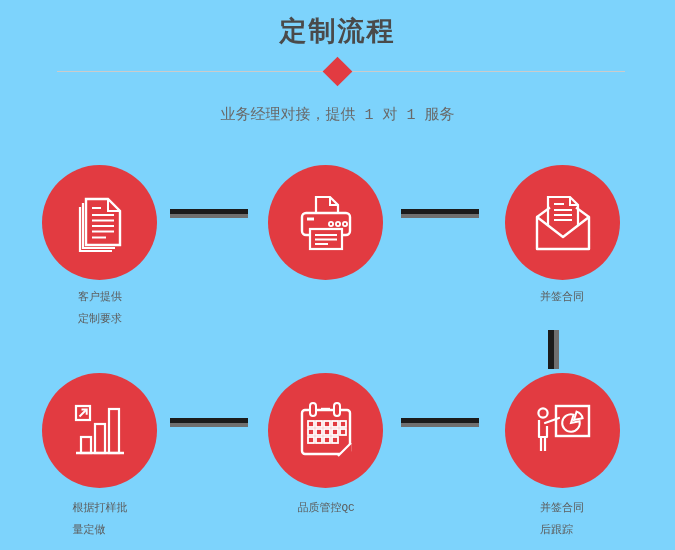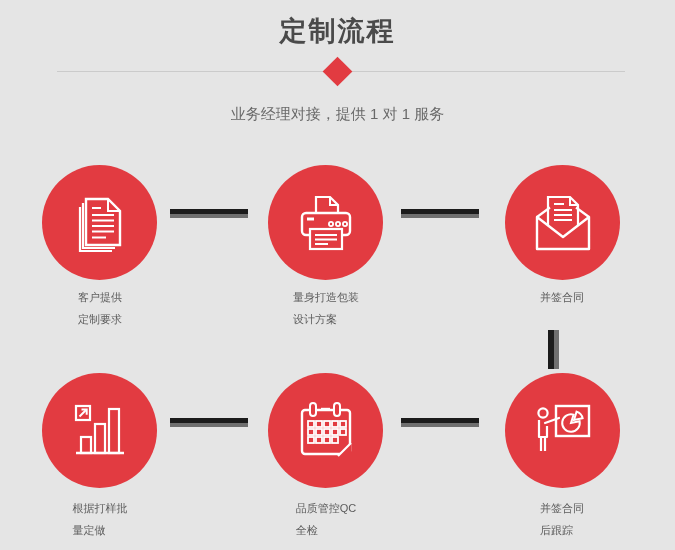--- a/index.html
+++ b/index.html
@@ -5,22 +5,22 @@
   :root{
     --red:#e23b41;
     --conn-dark:#1b1b1b;
     --conn-gray:#6f6f6f;
     --divider:#cbcbcb;
     --title-color:#4a4a4a;
     --text-color:#5c5c5c;
   }
   html,body{margin:0;padding:0;}
   .stage{
-    position:relative;width:675px;height:550px;background:#e5e5e5;overflow:hidden;
-    font-family:Liberation Sans, sans-serif;
+    position:relative;width:675px;height:550px;background:#7dd3fc;overflow:hidden;
+    font-family:Liberation Mono, monospace;
   }
   .title{
     position:absolute;top:13px;left:0;width:100%;text-align:center;
     font-size:27px;font-weight:700;color:var(--title-color);letter-spacing:2px;
   }
   .divider-line{position:absolute;top:71px;left:57px;width:568px;height:1px;background:var(--divider);}
   .diamond{position:absolute;top:61px;left:327px;width:21px;height:21px;background:var(--red);transform:rotate(45deg);}
   .subtitle{
     position:absolute;top:105px;left:0;width:100%;text-align:center;
     font-size:15px;color:#696969;
@@ -92,26 +92,20 @@
       <path d="M36,6 V14 H44" stroke-width="2"></path>
       <rect x="8" y="22" width="48" height="22" rx="4" fill="#e23b41" stroke-width="2.4"></rect>
       <path d="M13,28 H20" stroke-width="3"></path>
       <circle cx="37" cy="33" r="2.1" stroke-width="1.8"></circle>
       <circle cx="44" cy="33" r="2.1" stroke-width="1.8"></circle>
       <circle cx="51" cy="33" r="2.1" stroke-width="1.8"></circle>
       <rect x="16" y="38" width="32" height="20" fill="#e23b41" stroke-width="2.2"></rect>
       <path d="M21,44 H43 M21,48.5 H43 M21,53 H34" stroke-width="2"></path>
     </svg>
   </div>
-  <div class="step-label l-r1 l-col2">
-    <div class="lines">
-      <div>量身打造包装</div>
-      <div>设计方案</div>
-    </div>
-  </div>
 
   <div class="circle c-r1 c-col3">
     <svg class="icon-svg" width="64" height="64" viewBox="0 0 64 64" fill="none" stroke="#fff">
       <path d="M17,6 H39 L47,14 V46 H17 Z" fill="#e23b41" stroke-width="2.2"></path>
       <path d="M39,6 V14 H47" stroke-width="2"></path>
       <path d="M23,13 H33 M23,19 H41 M23,24 H41 M23,29 H41" stroke-width="2"></path>
       <path d="M6,26 L19,16.5 M58,26 L45,16.5" stroke-width="2.2"></path>
       <path d="M6,26 L32,46 L58,26 V58 H6 Z" fill="#e23b41" stroke-width="2.4" stroke-linejoin="round"></path>
     </svg>
   </div>
@@ -161,21 +155,20 @@
           <rect x="30" y="38" width="6" height="6"></rect>
           <rect x="38" y="38" width="6" height="6"></rect>
       </g>
       <path d="M44,57 L57,44 V57 Z" fill="#e23b41" stroke="none"></path>
       <path d="M44,57 L57,44" stroke-width="2.2"></path>
     </svg>
   </div>
   <div class="step-label l-r2 l-col2">
     <div class="lines">
       <div>品质管控QC</div>
-      <div>全检</div>
     </div>
   </div>
 
   <div class="circle c-r2 c-col3">
     <svg class="icon-svg" width="64" height="64" viewBox="0 0 64 64" fill="none" stroke="#fff">
       <rect x="25" y="7" width="33" height="30" stroke-width="2.4"></rect>
       <path d="M40,24 L42.6,15.6 A8.8,8.8 0 1 0 48.6,22.2 Z" stroke-width="2"></path>
       <path d="M43,21 L45.6,12.6 A8.8,8.8 0 0 1 51.6,19.2 Z" stroke-width="2"></path>
       <circle cx="12" cy="14" r="4.6" stroke-width="2.2"></circle>
       <path d="M8,21 V38 H16 V27" stroke-width="2.2" stroke-linejoin="round"></path>

